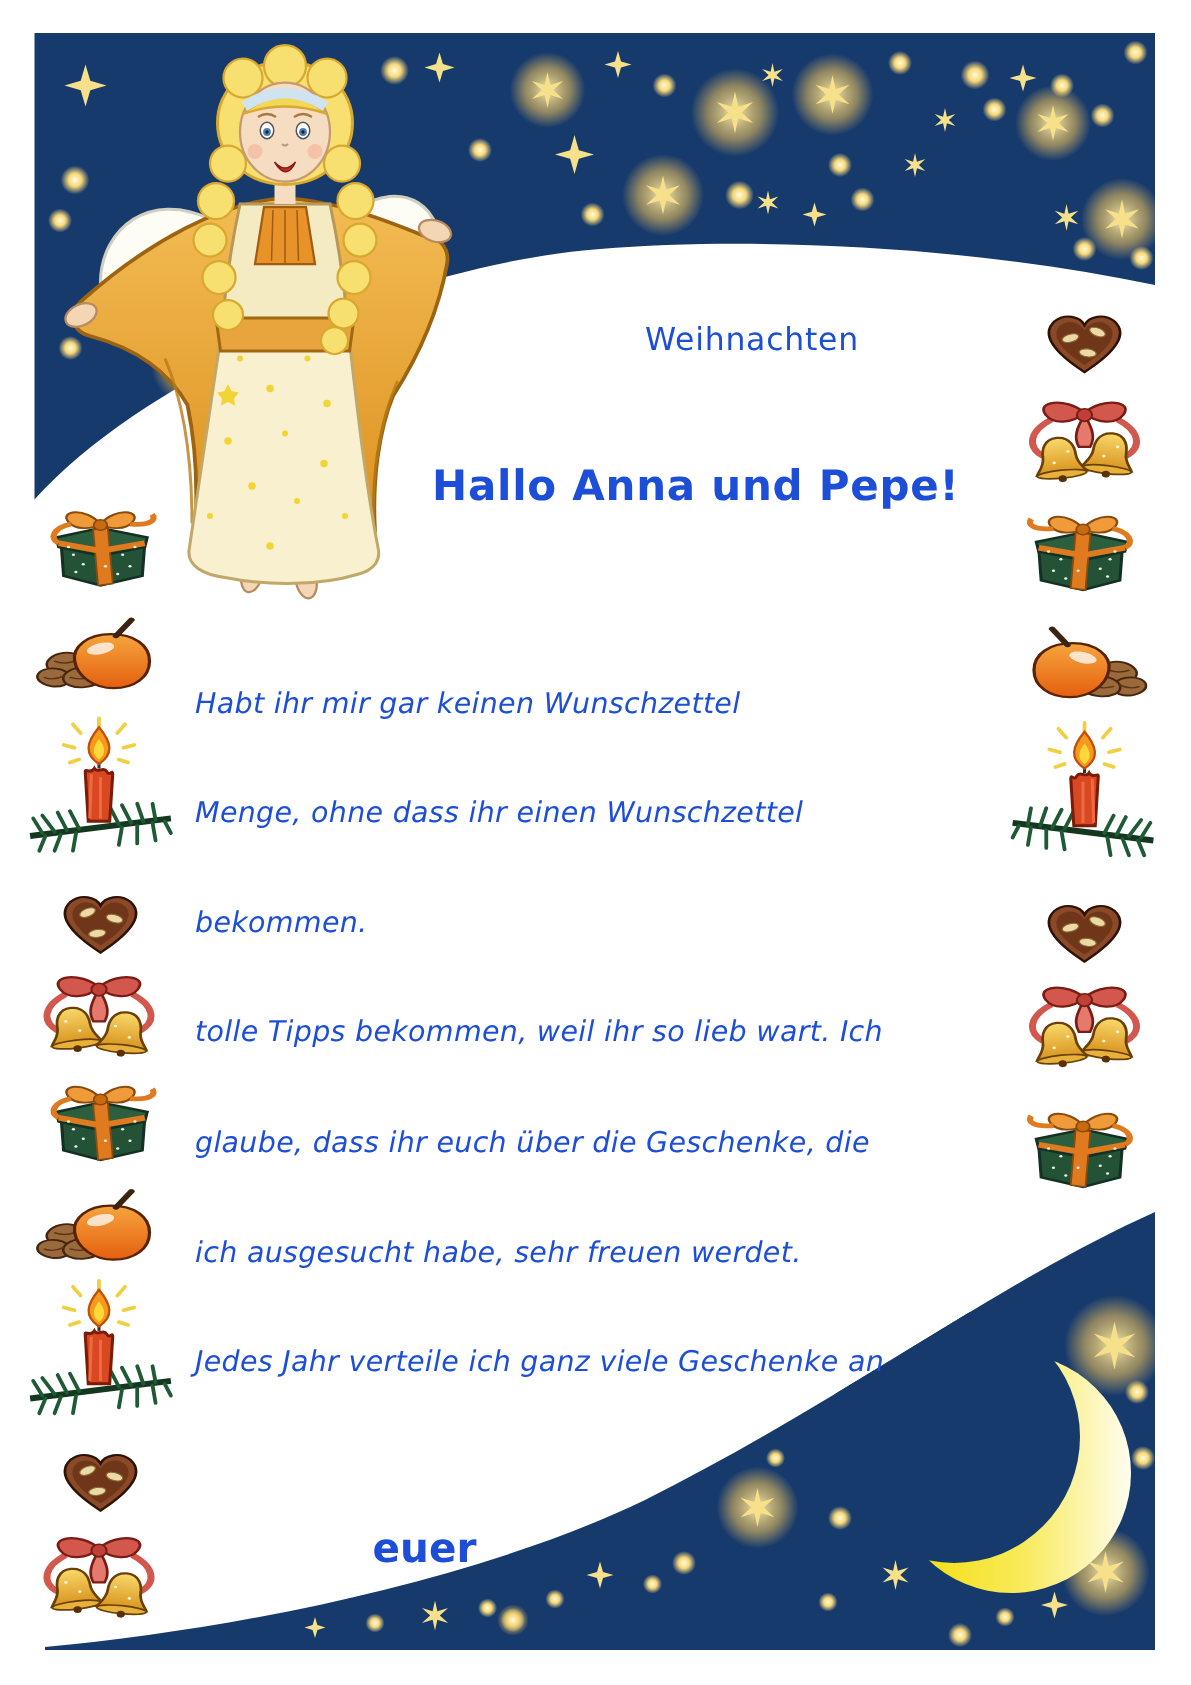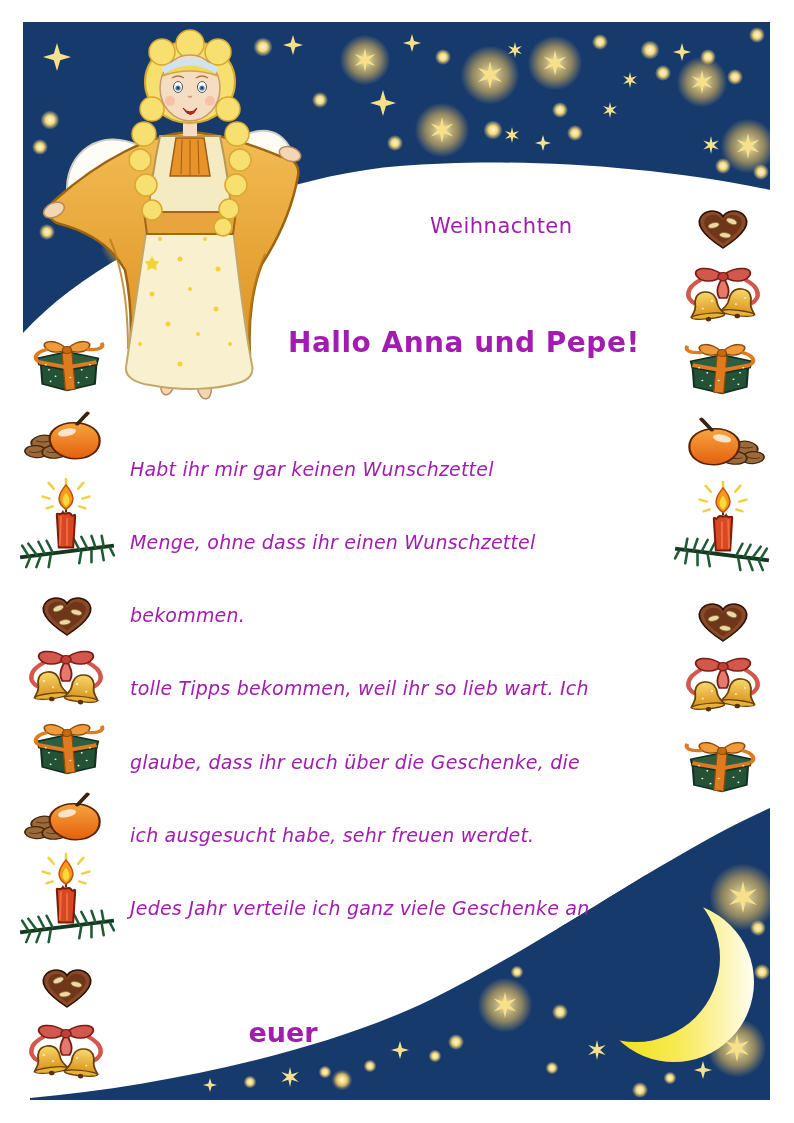--- a/index.html
+++ b/index.html
@@ -1,21 +1,21 @@
 <!DOCTYPE html>
 <html><head>
 <meta charset="utf-8">
 <style>
   html,body{margin:0;padding:0;background:#ffffff;}
   .page{position:relative;width:794px;height:1123px;background:#ffffff;overflow:hidden;
         font-family:"DejaVu Sans",sans-serif;}
   .layer{position:absolute;left:0;top:0;}
-  .txt{position:absolute;color:#a21caf;white-space:pre;}
+  .txt{position:absolute;color:#1d4ed8;white-space:pre;}
   #title{left:430px;top:214px;font-size:21px;letter-spacing:.5px;}
-  #greeting{left:288px;top:326px;font-size:28px;font-weight:bold;letter-spacing:.5px;}
+  #greeting{left:288px;top:307px;font-size:28px;font-weight:bold;letter-spacing:.5px;}
   #letter-body{left:130px;top:408px;width:548px;font-size:19px;line-height:24.4px;letter-spacing:.2px;}
   #letter-body .line{white-space:pre;font-style:italic;}
   #signature{left:168px;top:943px;width:230px;text-align:center;font-size:27px;font-weight:bold;line-height:36px;}
   .deco{position:absolute;}
   .mirror{transform:scaleX(-1);}
   svg{display:block;}
 </style>
 </head>
 <body>
 

